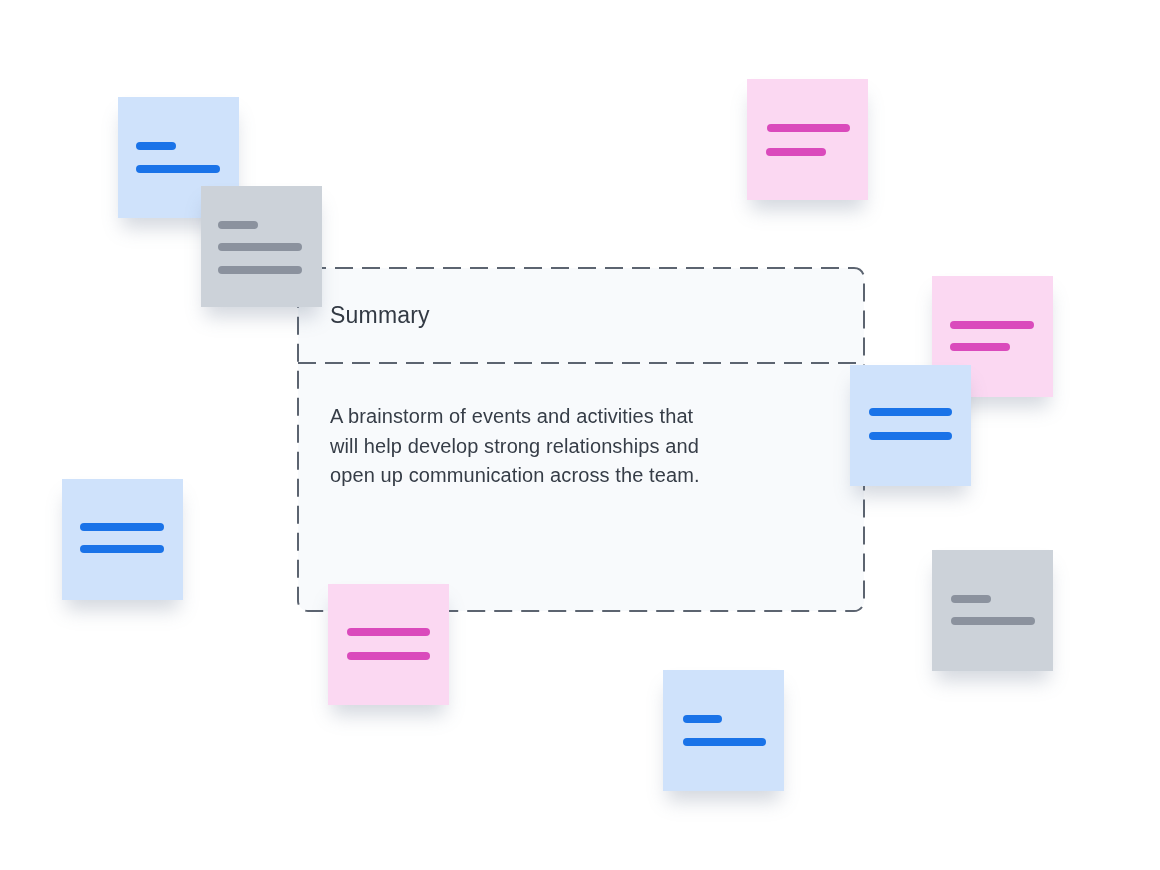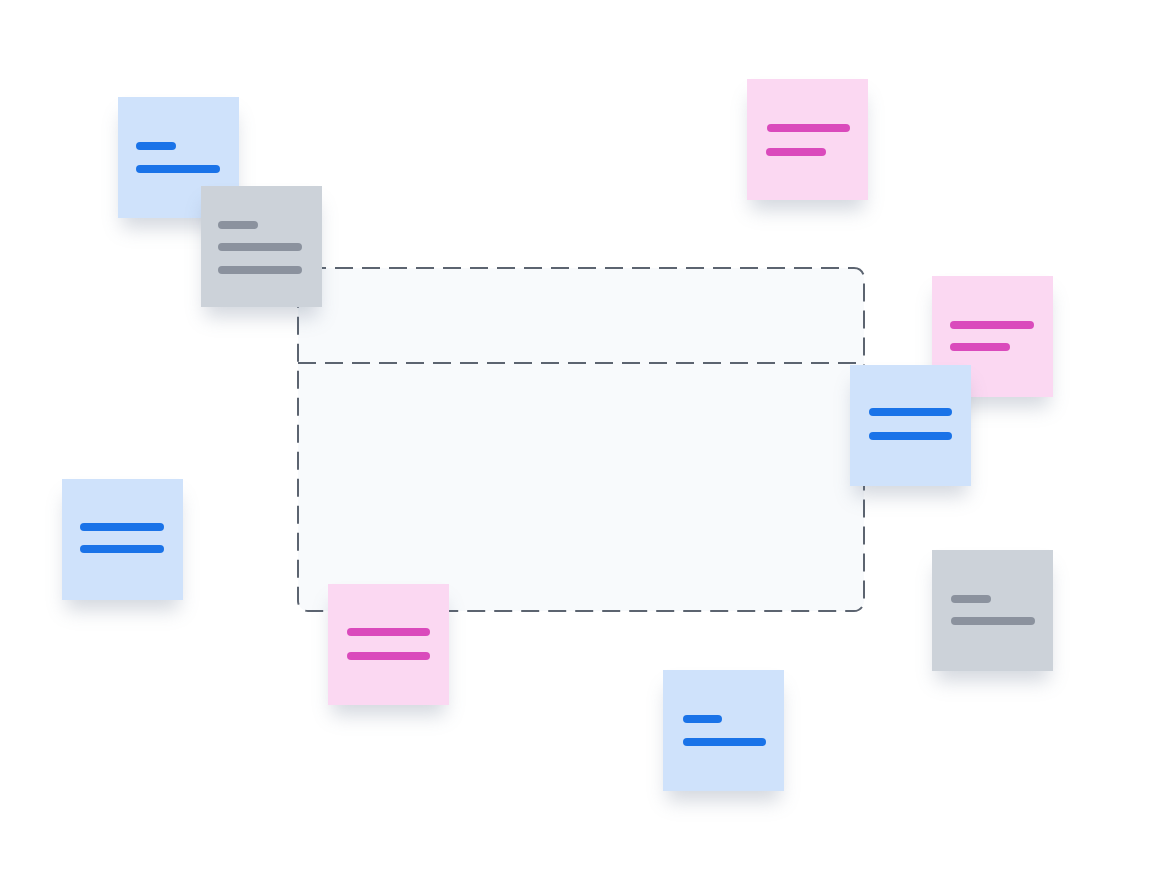--- a/index.html
+++ b/index.html
@@ -73,20 +73,24 @@
 </head>
 <body>
 
 <div class="canvas">
 
   <div class="summary-card">
     <svg class="card-frame" width="568" height="345" viewBox="0 0 568 345">
       <rect x="1" y="1" width="566" height="343" rx="10" stroke-width="2" stroke-dasharray="18 9" fill="#f8fafc" stroke="#5c6470"></rect>
       <line x1="1" y1="96" x2="567" y2="96" stroke-width="2" stroke-dasharray="18 9" stroke="#5c6470"></line>
     </svg>
+    <div class="card-title">Summary</div>
+    <div class="card-body">A brainstorm of events and activities that
+will help develop strong relationships and
+open up communication across the team.</div>
   </div>
 
   <div class="notes-layer">
       <div class="note" style="left: 118px; top: 97px; width: 121px; height: 121px; background: rgb(207, 226, 251);">
         <div class="note-line" style="left: 18px; top: 45px; width: 40px; background: rgb(26, 115, 232);"></div>
         <div class="note-line" style="left: 18px; top: 68px; width: 84px; background: rgb(26, 115, 232);"></div>
       </div>
       <div class="note" style="left: 201px; top: 186px; width: 121px; height: 121px; background: rgb(204, 210, 217);">
         <div class="note-line" style="left: 17px; top: 35px; width: 40px; background: rgb(139, 146, 158);"></div>
         <div class="note-line" style="left: 17px; top: 57px; width: 84px; background: rgb(139, 146, 158);"></div>

